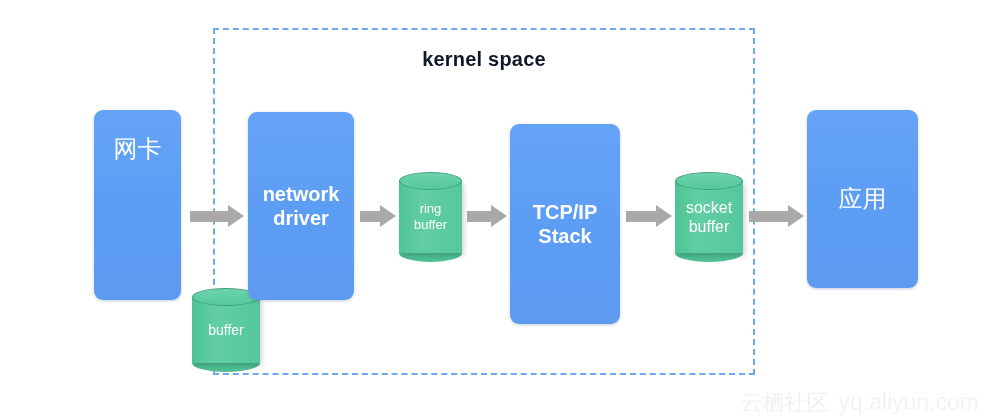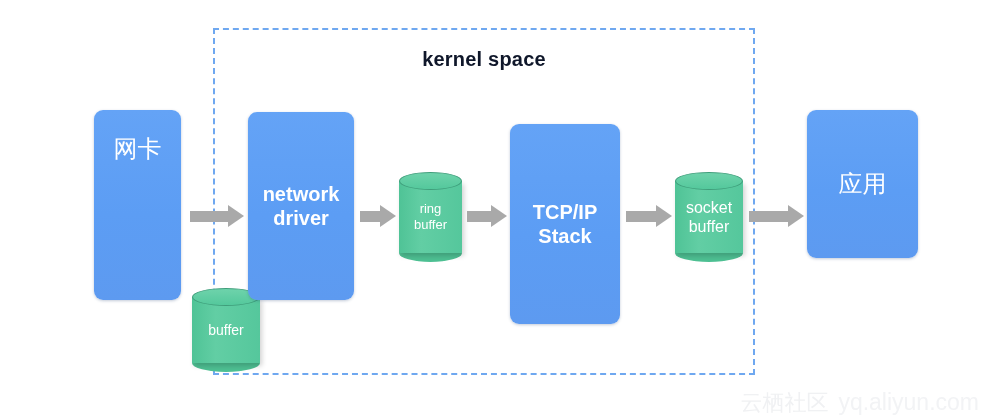--- a/index.html
+++ b/index.html
@@ -59,21 +59,21 @@
     font-weight: bold;
     line-height: 1.22;
     white-space: pre-line;
   }
   .label-en { font-size: 20px; }
   .label-cn { font-size: 24px; font-weight: normal; }
 
   #box-nic     { left: 74px;  top: 110px; width: 87px; height: 190px; margin-left: 20px; }
   #box-driver  { left: 248px; top: 112px; width: 106px; height: 188px; }
   #box-stack   { left: 510px; top: 112px; width: 110px; height: 200px; margin-top: 12px; }
-  #box-app     { left: 807px; top: 110px; width: 111px; height: 148px; }
+  #box-app     { left: 807px; top: 110px; width: 111px; height: 178px; }
 
   
   #box-nic { display: block; }
   #box-nic .box-label {
     position: absolute;
     top: 24px;
     left: 0;
     width: 100%;
     text-align: center;
   }

